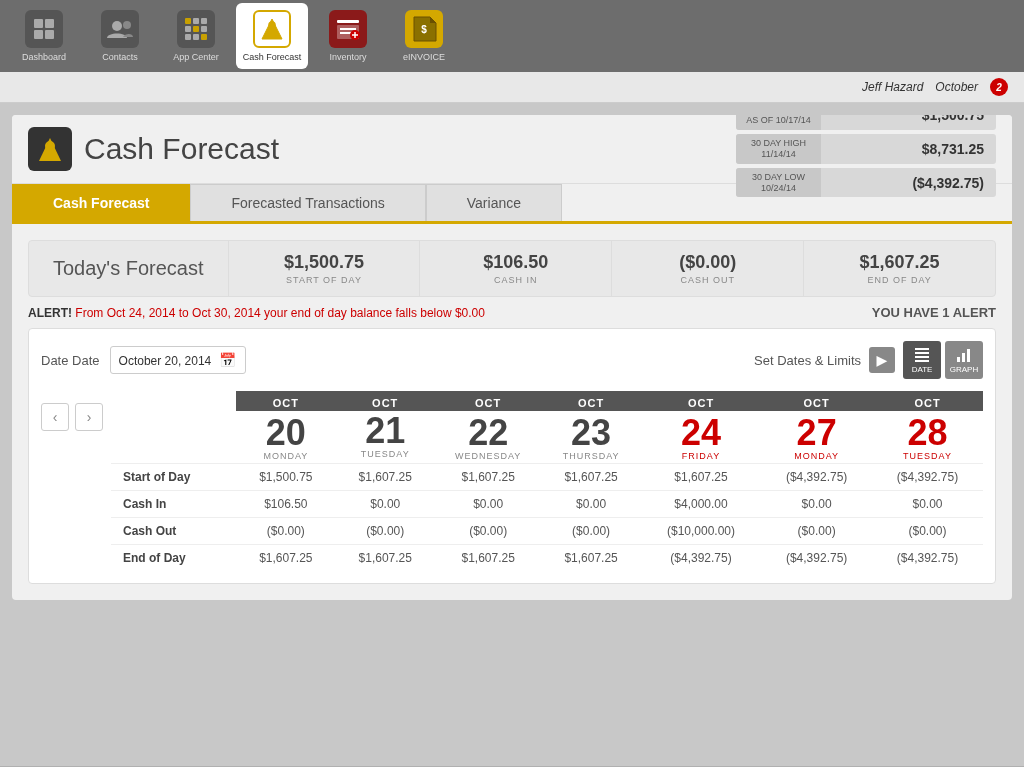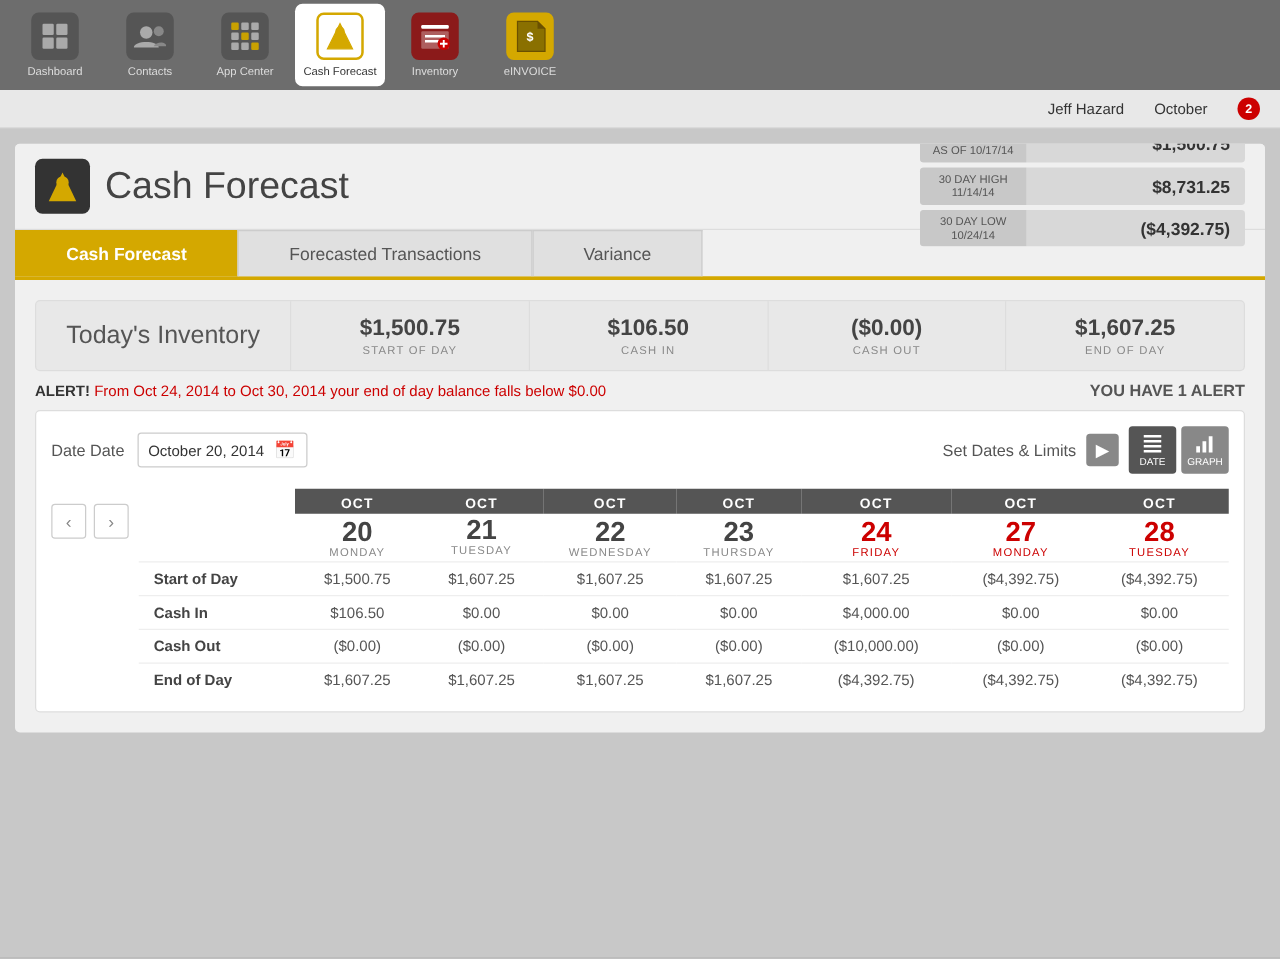--- a/index.html
+++ b/index.html
@@ -46,24 +46,25 @@
     .nav-label { font-size: 9px; color: #ddd; }
     .nav-item.active .nav-label { color: #333; }
 
     
     .user-bar {
       background: #e8e8e8;
       display: flex;
       justify-content: flex-end;
       align-items: center;
       padding: 6px 16px;
-      gap: 24px;
+      gap: 12px;
       font-size: 12px;
       color: #333;
       border-bottom: 1px solid #ccc;
+      font-style: italic;
     }
     .alerts-badge {
       background: #cc0000;
       color: #fff;
       border-radius: 50%;
       width: 18px;
       height: 18px;
       display: flex;
       align-items: center;
       justify-content: center;
@@ -333,21 +334,21 @@
       padding: 6px 4px 2px 4px;
       font-size: 11px;
       letter-spacing: 1px;
     }
     .date-row td {
       text-align: center;
       padding: 4px 4px 2px 4px;
       border-bottom: 1px solid #eee;
     }
     .date-num {
-      font-size: 22px;
+      font-size: 36px;
       font-weight: bold;
       color: #444;
       line-height: 1;
     }
     .date-num.red { color: #cc0000; }
     .day-name {
       font-size: 9px;
       color: #888;
       letter-spacing: 1px;
     }
@@ -479,21 +480,21 @@
       </div>
     </div>
 
     <div class="tabs">
       <div class="tab active">Cash Forecast</div>
       <div class="tab">Forecasted Transactions</div>
       <div class="tab">Variance</div>
     </div>
 
     <div class="forecast-bar">
-      <div class="forecast-label">Today's Inventory</div>
+      <div class="forecast-label">Today's Forecast</div>
       <div class="forecast-metric">
         <div class="metric-value">$1,500.75</div>
         <div class="metric-label">START OF DAY</div>
       </div>
       <div class="forecast-metric">
         <div class="metric-value">$106.50</div>
         <div class="metric-label">CASH IN</div>
       </div>
       <div class="forecast-metric">
         <div class="metric-value">($0.00)</div>

